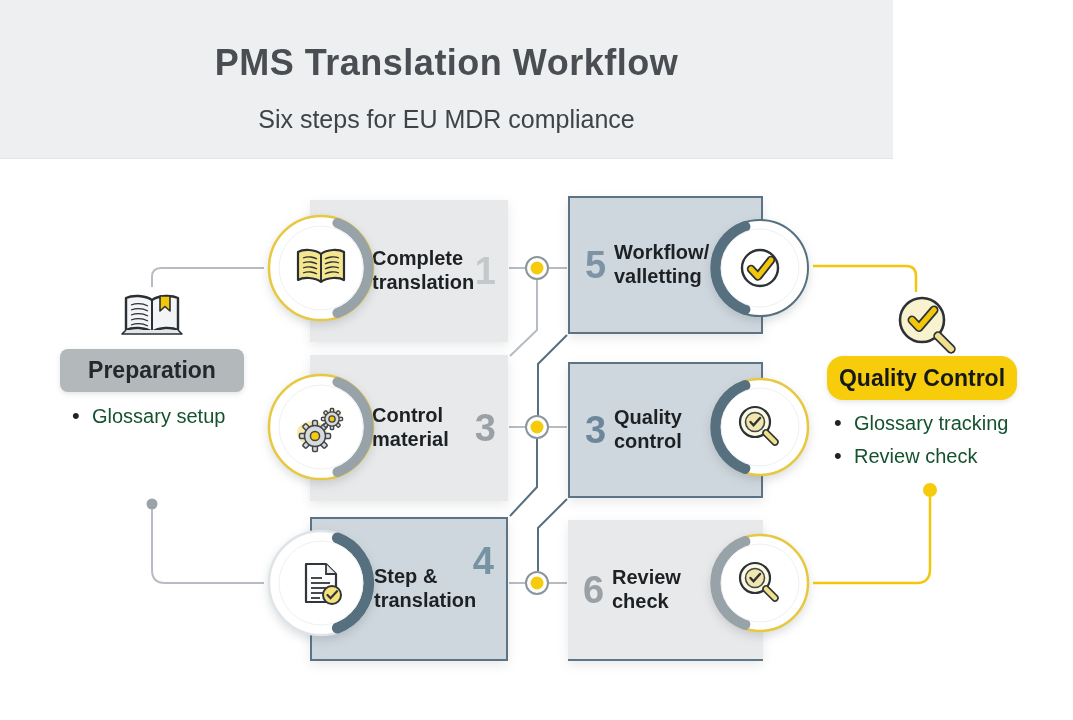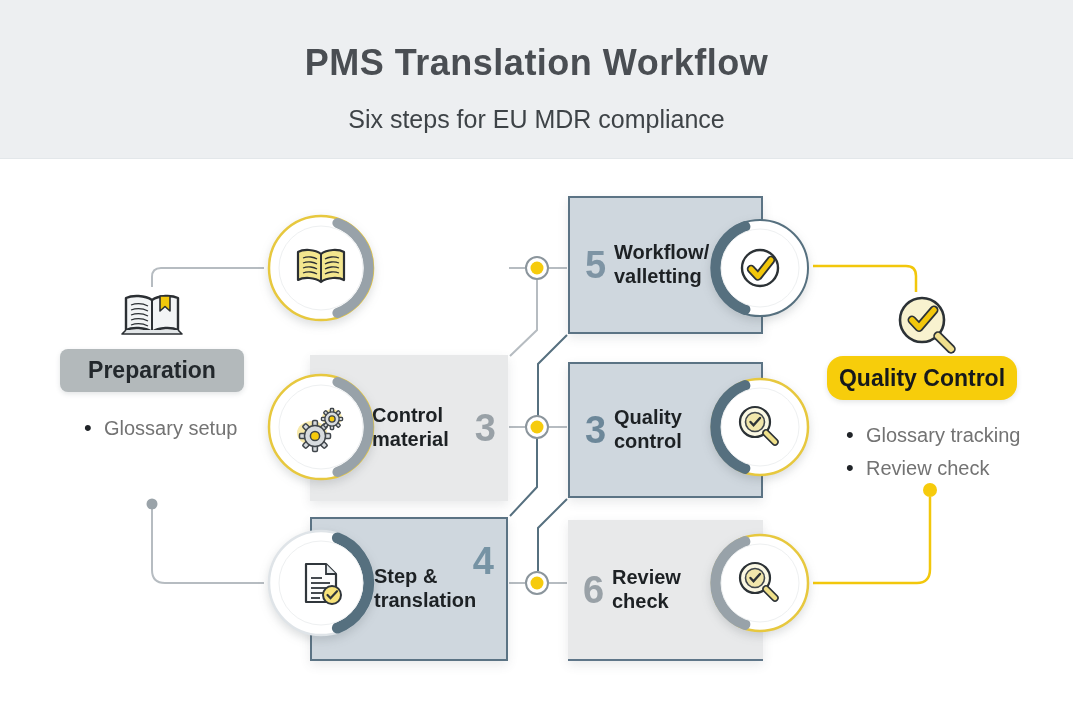--- a/index.html
+++ b/index.html
@@ -1,21 +1,21 @@
 <!DOCTYPE html>
 <html><head>
 <meta charset="utf-8">
 <style>
   html,body{margin:0;padding:0;background:#ffffff;}
   #canvas{
     position:relative;width:1073px;height:720px;background:#ffffff;
     font-family:"Liberation Sans", sans-serif;overflow:hidden;
   }
   
-  .header{position:absolute;left:0;top:0;width:1073px;height:158px;background:#edeff1;
+  .header{position:absolute;left:0;top:0;width:893px;height:158px;background:#edeff1;
           border-bottom:1px solid #e3e7ea;}
   .title{position:absolute;top:42px;left:0;width:100%;text-align:center;
          font-size:36px;font-weight:700;color:#4a4e53;letter-spacing:.5px;}
   .subtitle{position:absolute;top:97px;left:0;width:100%;text-align:center;
             font-size:25px;font-weight:400;color:#3e4347;margin-top:8px;}
   
   .card{position:absolute;box-sizing:border-box;box-shadow:0 4px 10px rgba(70,80,90,.12);}
   .card.light{background:#e8e9ea;}
   .card.blue{background:#cfd7de;border:2px solid #5b7384;}
   .card .ctext{position:absolute;top:0;bottom:0;display:flex;align-items:center;
@@ -45,21 +45,21 @@
   #circ-r1{left:708px;top:216px;}
   #circ-r2{left:708px;top:375px;}
   #circ-r3{left:708px;top:531px;}
   
   .pill{position:absolute;display:flex;align-items:center;justify-content:center;
         font-weight:700;font-size:23px;box-shadow:0 2px 5px rgba(70,80,90,.15);}
   #pill-prep{left:60px;top:349px;width:184px;height:43px;background:#b3b9bb;
              border-radius:8px;color:#23282c;}
   #pill-qc{left:827px;top:356px;width:190px;height:44px;background:#f7cd0b;
            border-radius:16px;color:#16191c;}
-  .bullets{position:absolute;margin:12px;padding:0;list-style:none;font-size:20px;color:#737373;}
+  .bullets{position:absolute;margin:0;padding:0;list-style:none;font-size:20px;color:#14532d;}
   .bullets li{position:relative;padding-left:20px;margin-bottom:9px;line-height:1.22;}
   .bullets li::before{content:"\2022";position:absolute;left:0;top:-1px;font-size:22px;color:#202428;}
   #bullets-left{left:72px;top:404px;width:156px;}
   #bullets-right{left:834px;top:411px;width:215px;}
   #panel-icon-left{position:absolute;left:112px;top:284px;}
   #panel-icon-right{position:absolute;left:884px;top:290px;}
   
   #overlay{position:absolute;left:0;top:0;pointer-events:none;}
 </style>
 </head>
@@ -98,20 +98,24 @@
     <g>
       <circle cx="537" cy="268" r="11" fill="#ffffff" stroke="#8b959c" stroke-width="2"></circle>
       <circle cx="537" cy="268" r="6.5" fill="#f6cb0c"></circle>
       <circle cx="537" cy="427" r="11" fill="#ffffff" stroke="#8b959c" stroke-width="2"></circle>
       <circle cx="537" cy="427" r="6.5" fill="#f6cb0c"></circle>
       <circle cx="537" cy="583" r="11" fill="#ffffff" stroke="#8b959c" stroke-width="2"></circle>
       <circle cx="537" cy="583" r="6.5" fill="#f6cb0c"></circle>
     </g>
   </svg>
 
+  <div class="card cardL light" id="card-l1">
+    <div class="ctext">Complete translation</div>
+    <div class="num">1</div>
+  </div>
   <div class="card cardL light" id="card-l2">
     <div class="ctext">Control material</div>
     <div class="num">3</div>
   </div>
   <div class="card cardL blue" id="card-l3">
     <div class="ctext">Step &amp; translation</div>
     <div class="num">4</div>
   </div>
   <div class="card cardR blue" id="card-r1">
     <div class="ctext">Workflow/ valletting</div>

